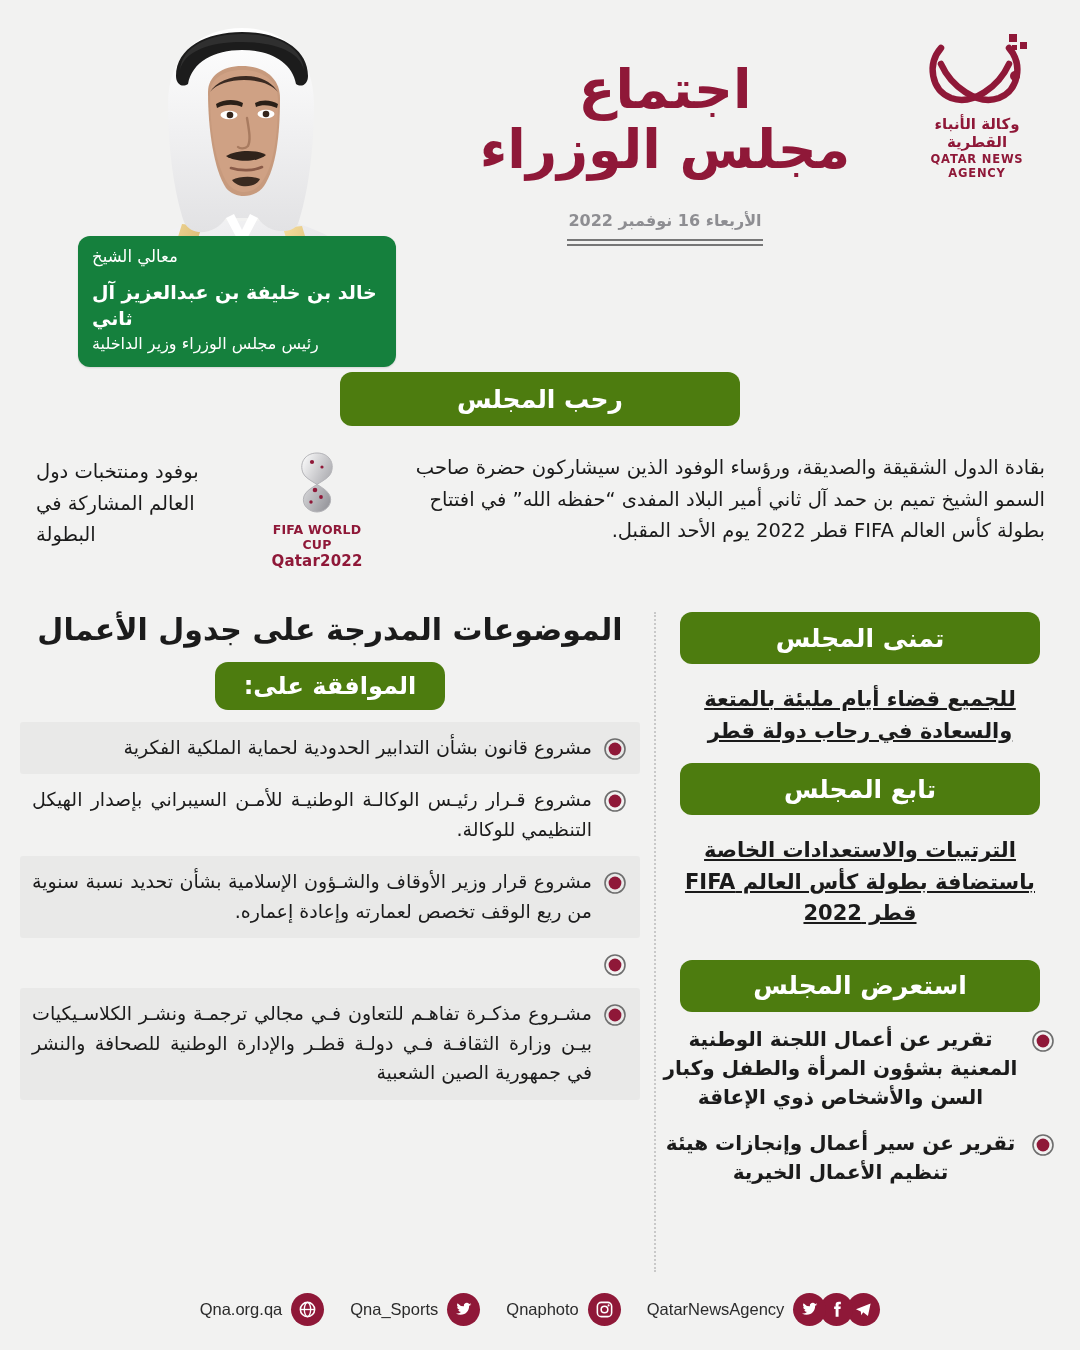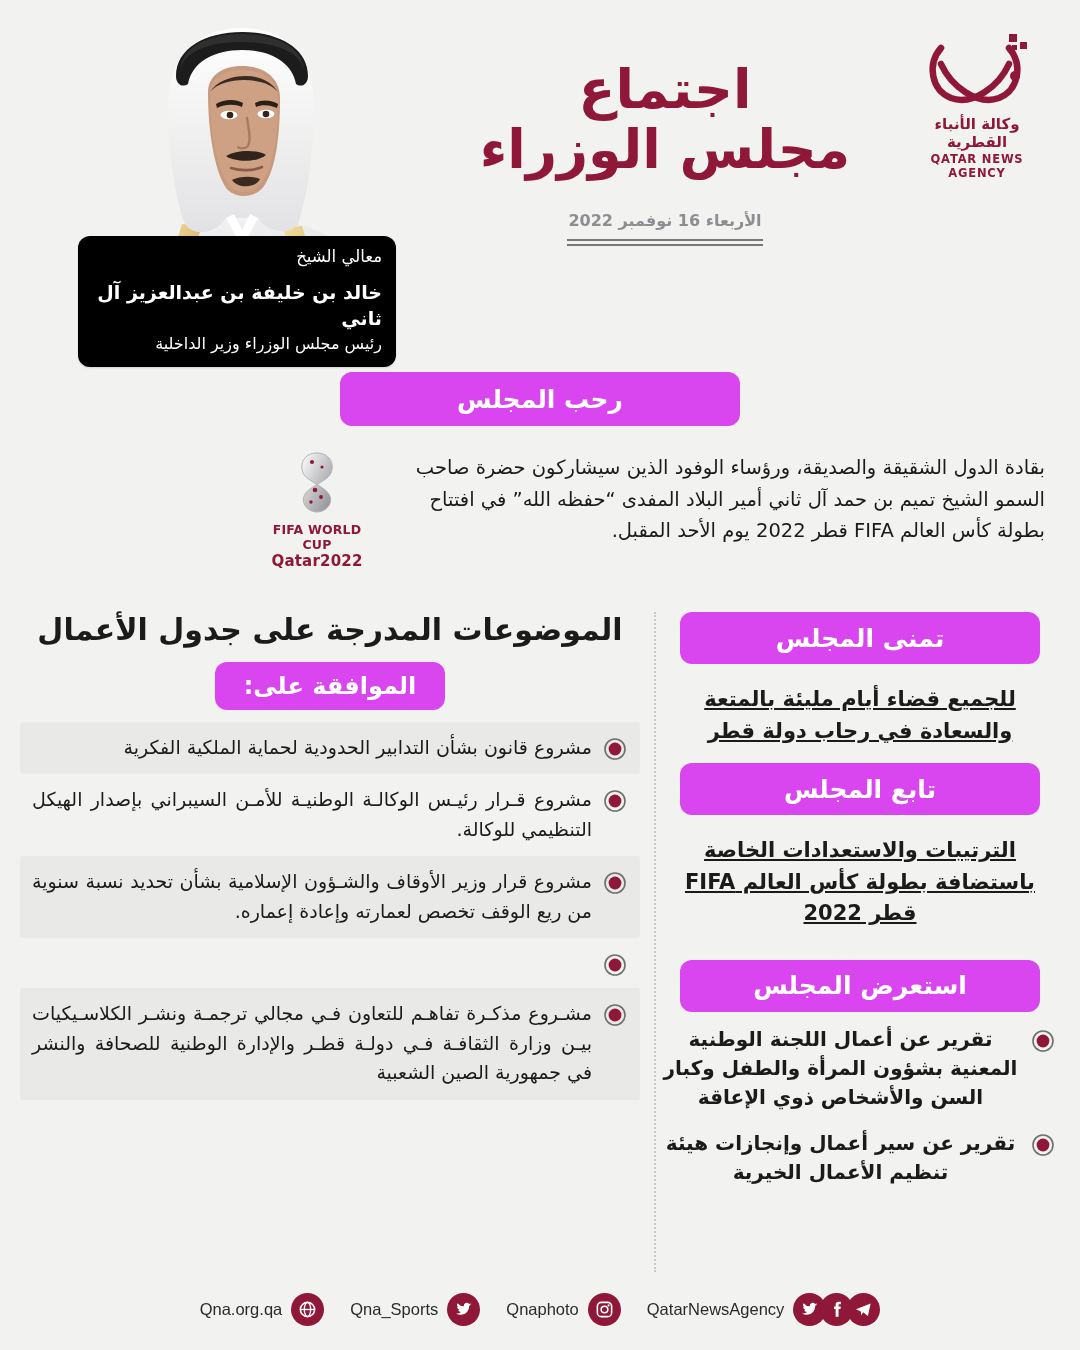--- a/index.html
+++ b/index.html
@@ -16,22 +16,22 @@
 
   
   .header { position:relative; height:360px; }
 
   .portrait-wrap {
     position:absolute; left:50px; top:18px; width:370px; height:310px;
   }
   .portrait-svg { position:absolute; left:0; top:0; }
   .name-card {
     position:absolute; left:28px; top:218px; width:318px;
-    background:#000000; border-radius:12px;
-    padding:10px 14px 12px; text-align:right; color:#ffffff;
+    background:#15803d; border-radius:12px;
+    padding:10px 14px 12px; text-align:left; color:#ffffff;
     box-shadow:0 1px 2px rgba(0,0,0,.12);
   }
   .name-card .honorific { font-size:16.5px; font-weight:400; line-height:1.35; }
   .name-card .fullname  { font-size:19px;  font-weight:700; line-height:1.38; margin-top:11px; letter-spacing:-.2px;}
   .name-card .role      { font-size:16px;  font-weight:400; line-height:1.38; margin-top:1px;}
 
   .title-block {
     position:absolute; left:430px; top:60px; width:470px; text-align:center;
   }
   .main-title {
@@ -45,21 +45,21 @@
   .date-rules .r1 { height:2px; background:#777; }
   .date-rules .r2 { height:2px; background:#777; margin-top:3px; }
 
   .qna-logo { position:absolute; right:28px; top:28px; width:150px; text-align:center; }
   .qna-logo .mark { display:block; margin:0 auto; }
   .qna-logo .ar { color:#8f1838; font-size:15px; font-weight:700; margin-top:3px; letter-spacing:.5px;}
   .qna-logo .en { color:#8f1838; font-size:11.5px; font-weight:700; letter-spacing:.8px; margin-top:1px;}
 
   
   .pill {
-    background:#d946ef; color:#fff; border-radius:12px;
+    background:#4d7c0f; color:#fff; border-radius:12px;
     font-weight:700; text-align:center;
     display:flex; align-items:center; justify-content:center;
   }
 
   .welcome-pill { position:absolute; left:340px; top:372px; width:400px; height:54px; font-size:25px; }
 
   
   .intro-row { position:absolute; left:0; top:448px; width:1080px; height:130px; }
   .intro-main {
     position:absolute; right:35px; top:4px; width:630px;
@@ -78,21 +78,21 @@
     position:absolute; left:654px; top:612px; width:0; height:660px;
     border-left:2px dotted #c9c9c9;
   }
 
   
   .agenda { position:absolute; left:20px; top:612px; width:620px; }
   .agenda-title {
     text-align:center; font-size:30px; font-weight:700; color:#1b1b1b;
     line-height:1.2;
   }
-  .approve-pill { width:230px; height:48px; font-size:24px; margin:14px auto 12px; }
+  .approve-pill { width:230px; height:48px; font-size:24px; margin:14px auto 12px;border-radius:13px; }
   .agenda-list { list-style:none; }
   .agenda-item {
     display:flex; align-items:flex-start; gap:12px;
     padding:11px 14px 12px 12px; border-radius:3px;
   }
   .agenda-item.shade { background:#e9e9e8; }
   .agenda-item .txt {
     flex:1; text-align:justify; text-align-last:right;
     font-size:19px; line-height:1.55; color:#1b1b1b;
   }
@@ -254,20 +254,21 @@
         <circle cx="27" cy="12" r="2.1" fill="#8f1838"></circle>
         <circle cx="37" cy="17" r="1.6" fill="#8f1838"></circle>
         <circle cx="30" cy="40" r="2.3" fill="#8f1838"></circle>
         <circle cx="36" cy="47" r="1.9" fill="#8f1838"></circle>
         <circle cx="26" cy="52" r="1.7" fill="#8f1838"></circle>
       </svg>
       <div class="ftxt1">FIFA WORLD CUP</div>
       <div class="ftxt2">Qatar2022</div>
     </div>
 
+    <div class="intro-side">بوفود ومنتخبات دول العالم المشاركة في البطولة</div>
   </div>
 
   <div class="divider-v"></div>
 
   <div class="agenda">
     <div class="agenda-title">الموضوعات المدرجة على جدول الأعمال</div>
     <div class="pill approve-pill">
       <span>الموافقة على:</span>
     </div>
     <ul class="agenda-list">

